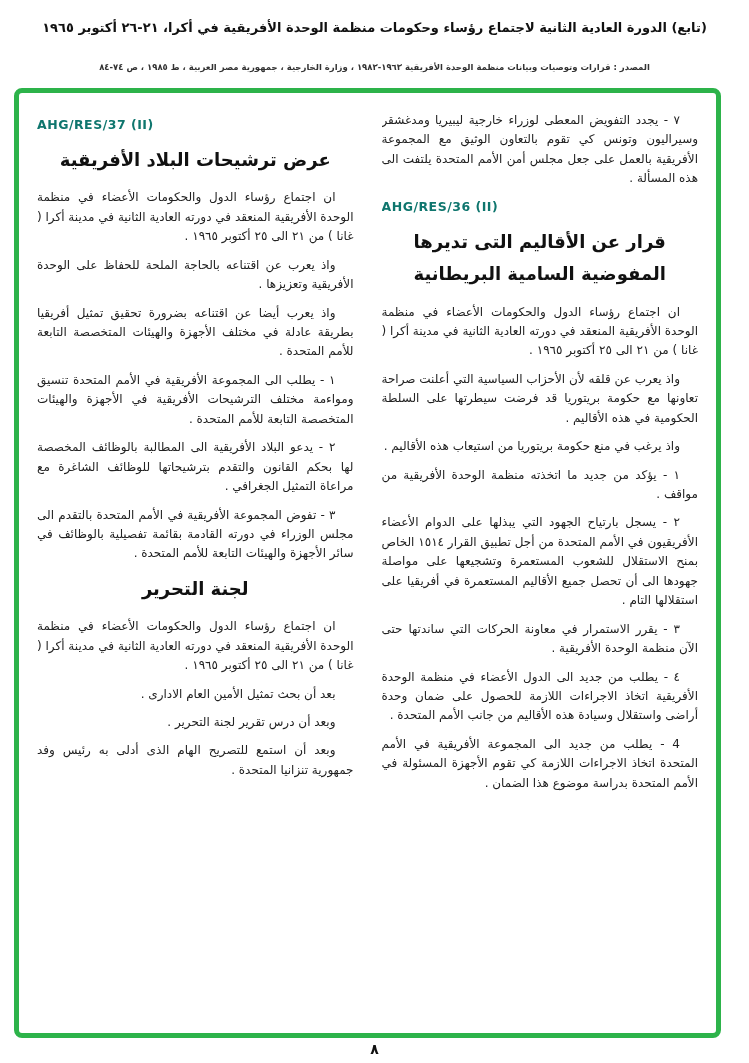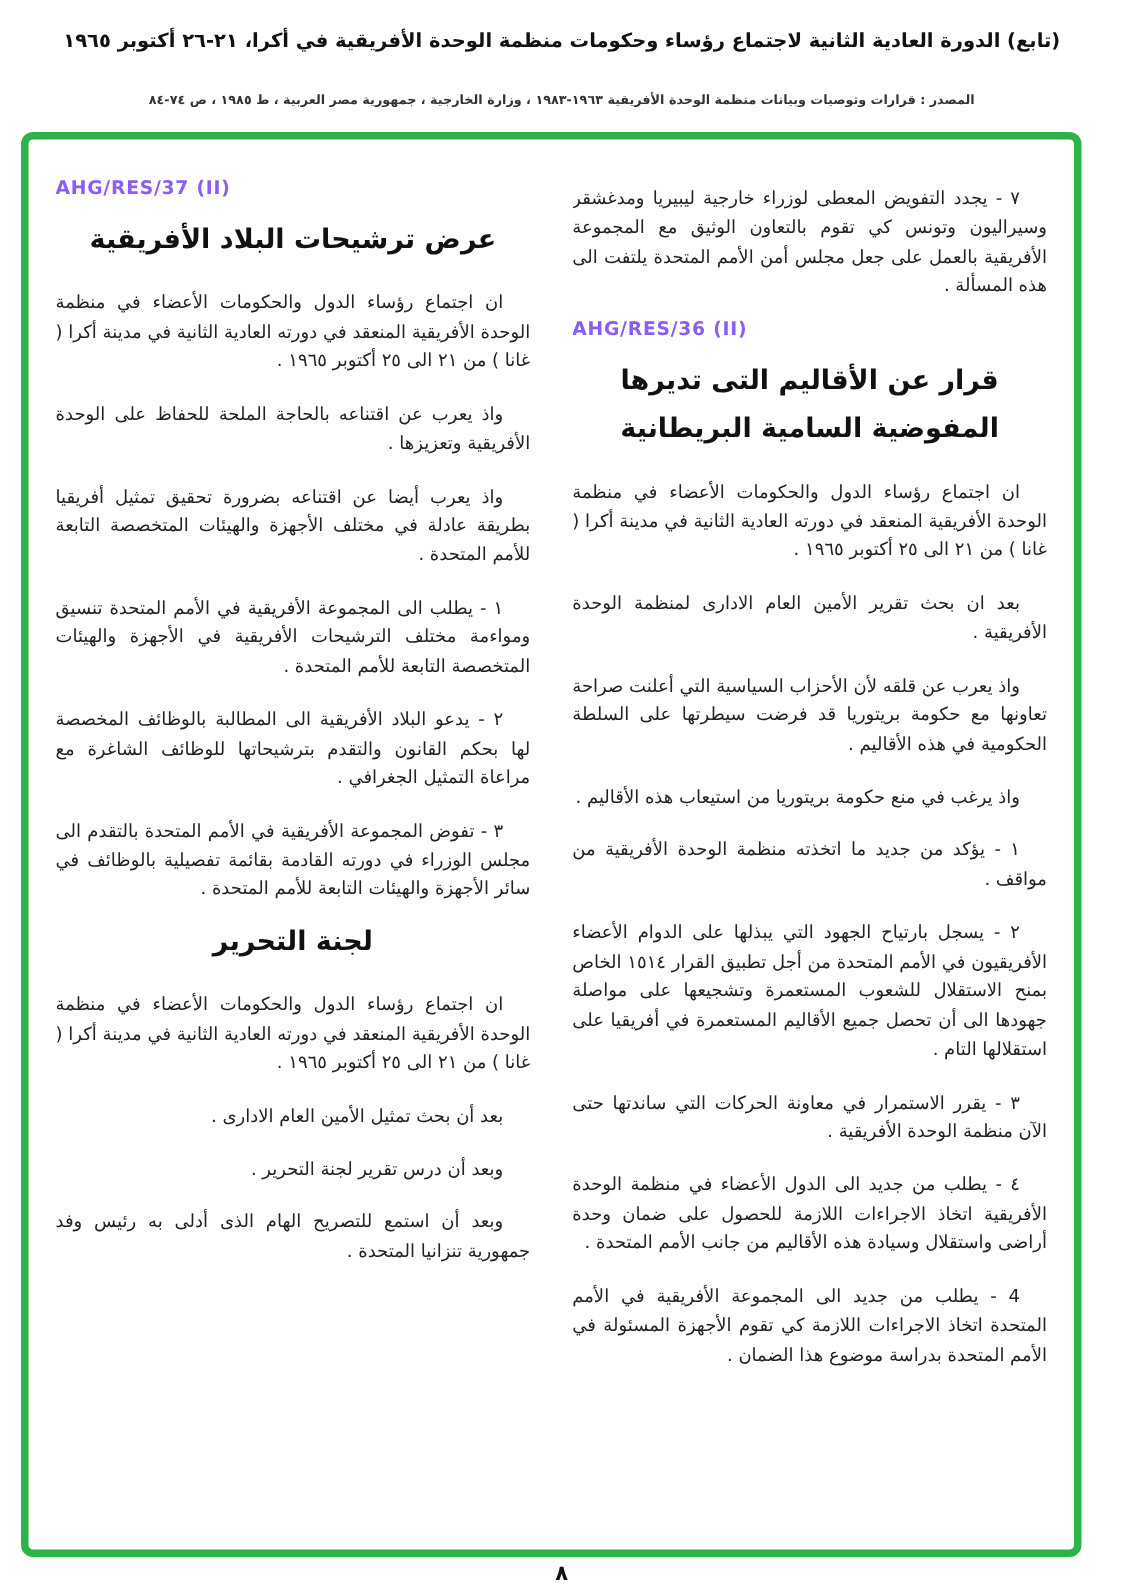--- a/index.html
+++ b/index.html
@@ -62,30 +62,30 @@
     overflow: hidden;
   }
   .block {
     direction: rtl;
   }
   .block.paragraph {
     font-size: 12px;
     line-height: 1.62;
     text-align: justify;
     text-indent: 18px;
-    margin: 16px 0 9px 0;
+    margin: 4px 0 9px 0;
     color: #222;
   }
   .block.res-code {
     direction: ltr;
     text-align: left;
     font-family: "DejaVu Sans", sans-serif;
     font-weight: bold;
     font-size: 12.5px;
-    color: #8b5cf6;
+    color: #0f766e;
     margin: 10px 0 12px 0;
     letter-spacing: 0.5px;
   }
   .block.title {
     font-weight: bold;
     font-size: 18px;
     text-align: center;
     line-height: 1.8;
     color: #111;
     margin: 0 18px 12px 18px;
@@ -111,21 +111,20 @@
     <div class="header-line2">المصدر : قرارات وتوصيات وبيانات منظمة الوحدة الأفريقية ١٩٦٣-١٩٨٣ ، وزارة الخارجية ، جمهورية مصر العربية ، ط ١٩٨٥ ، ص ٧٤-٨٤</div>
   </div>
 
   <div class="green-box">
     <div class="columns">
       <div class="column">
           <div class="block paragraph">٧ - يجدد التفويض المعطى لوزراء خارجية ليبيريا ومدغشقر وسيراليون وتونس كي تقوم بالتعاون الوثيق مع المجموعة الأفريقية بالعمل على جعل مجلس أمن الأمم المتحدة يلتفت الى هذه المسألة .</div>
           <div class="block res-code">AHG/RES/36 (II)</div>
           <div class="block title">قرار عن الأقاليم التى تديرها المفوضية السامية البريطانية</div>
           <div class="block paragraph">ان اجتماع رؤساء الدول والحكومات الأعضاء في منظمة الوحدة الأفريقية المنعقد في دورته العادية الثانية في مدينة أكرا ( غانا ) من ٢١ الى ٢٥ أكتوبر ١٩٦٥ .</div>
-          <div class="block paragraph">بعد ان بحث تقرير الأمين العام الادارى لمنظمة الوحدة الأفريقية .</div>
           <div class="block paragraph">واذ يعرب عن قلقه لأن الأحزاب السياسية التي أعلنت صراحة تعاونها مع حكومة بريتوريا قد فرضت سيطرتها على السلطة الحكومية في هذه الأقاليم .</div>
           <div class="block paragraph">واذ يرغب في منع حكومة بريتوريا من استيعاب هذه الأقاليم .</div>
           <div class="block paragraph">١ - يؤكد من جديد ما اتخذته منظمة الوحدة الأفريقية من مواقف .</div>
           <div class="block paragraph">٢ - يسجل بارتياح الجهود التي يبذلها على الدوام الأعضاء الأفريقيون في الأمم المتحدة من أجل تطبيق القرار ١٥١٤ الخاص بمنح الاستقلال للشعوب المستعمرة وتشجيعها على مواصلة جهودها الى أن تحصل جميع الأقاليم المستعمرة في أفريقيا على استقلالها التام .</div>
           <div class="block paragraph">٣ - يقرر الاستمرار في معاونة الحركات التي ساندتها حتى الآن منظمة الوحدة الأفريقية .</div>
           <div class="block paragraph">٤ - يطلب من جديد الى الدول الأعضاء في منظمة الوحدة الأفريقية اتخاذ الاجراءات اللازمة للحصول على ضمان وحدة أراضى واستقلال وسيادة هذه الأقاليم من جانب الأمم المتحدة .</div>
           <div class="block paragraph">4 - يطلب من جديد الى المجموعة الأفريقية في الأمم المتحدة اتخاذ الاجراءات اللازمة كي تقوم الأجهزة المسئولة في الأمم المتحدة بدراسة موضوع هذا الضمان .</div>
         </div>
       <div class="column">
           <div class="block res-code">AHG/RES/37 (II)</div>

